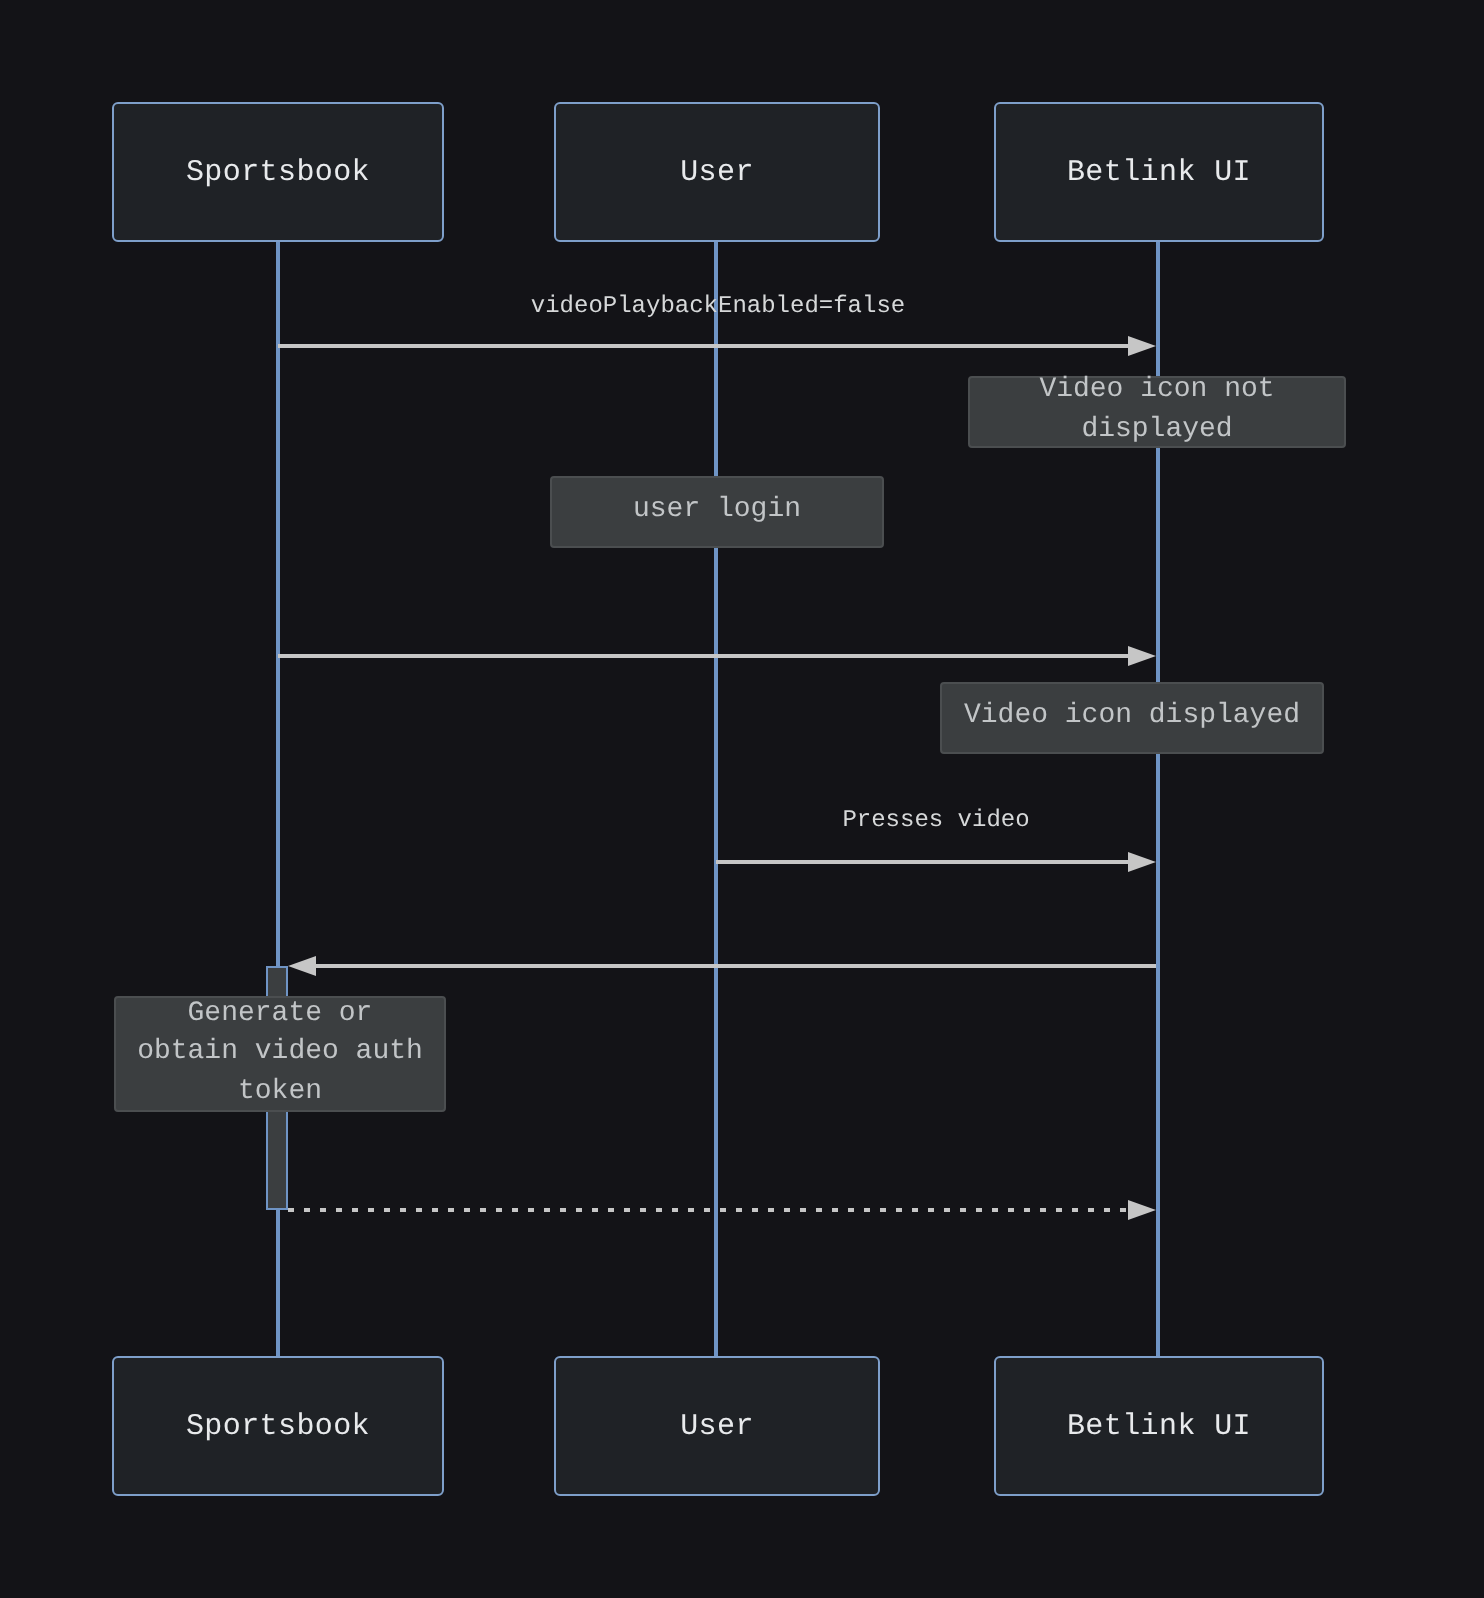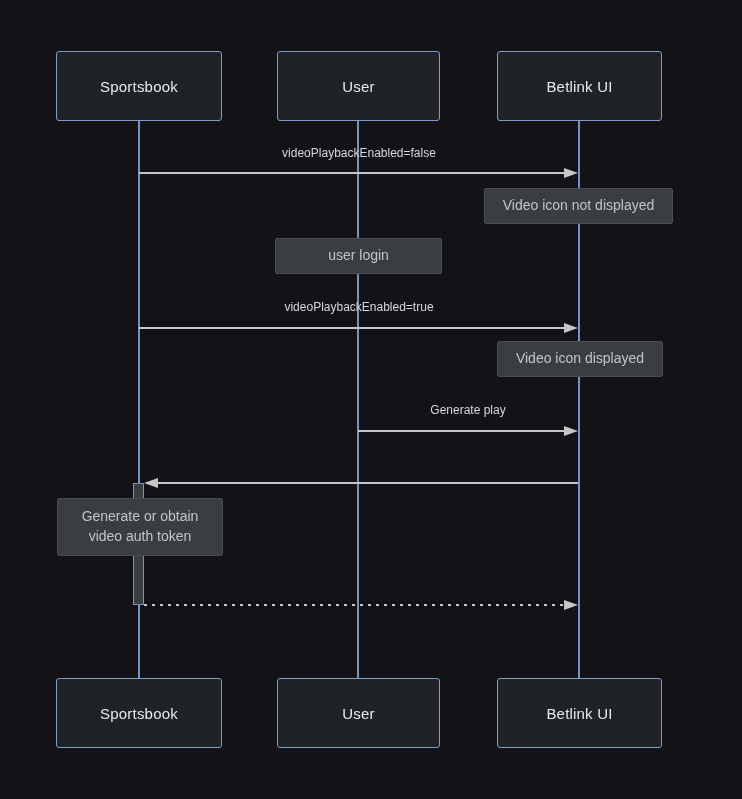--- a/index.html
+++ b/index.html
@@ -5,21 +5,21 @@
   html, body {
     margin: 0;
     padding: 0;
     background: #131317;
   }
   .canvas {
     position: relative;
     width: 742px;
     height: 799px;
     background: #131317;
-    font-family: Liberation Sans, sans-serif;
+    font-family: Liberation Mono, monospace;
     overflow: hidden;
   }
   .actor {
     position: absolute;
     box-sizing: border-box;
     background: #1f2226;
     border: 1px solid #7e9fca;
     border-radius: 3px;
     display: flex;
     align-items: center;
@@ -109,29 +109,28 @@
   <div class="head right" style="left:564px; top:168px"></div>
 
   <div class="note" style="left:484px; top:188px; width:189px; height:36px">
     <span>Video icon not displayed</span>
   </div>
 
   <div class="note" style="left:275px; top:238px; width:167px; height:36px">
     <span>user login</span>
   </div>
 
-  <div class="msg-label" style="left:359px; top:300px">videoPlaybackEnabled=true</div>
   <div class="signal" style="left:139px; top:327px; width:427px"></div>
   <div class="head right" style="left:564px; top:323px"></div>
 
-  <div class="note" style="left:497px; top:341px; width:166px; height:36px">
+  <div class="note" style="left:470px; top:341px; width:192px; height:36px">
     <span>Video icon displayed</span>
   </div>
 
-  <div class="msg-label" style="left:468px; top:403px">Generate play</div>
+  <div class="msg-label" style="left:468px; top:403px">Presses video</div>
   <div class="signal" style="left:358px; top:430px; width:208px"></div>
   <div class="head right" style="left:564px; top:426px"></div>
 
   <div class="signal" style="left:158px; top:482px; width:420px"></div>
   <div class="head left" style="left:144px; top:478px"></div>
 
   <div class="activation"></div>
 
   <div class="note" style="left:57px; top:498px; width:166px; height:58px">
     <span>Generate or obtain video auth token</span>

